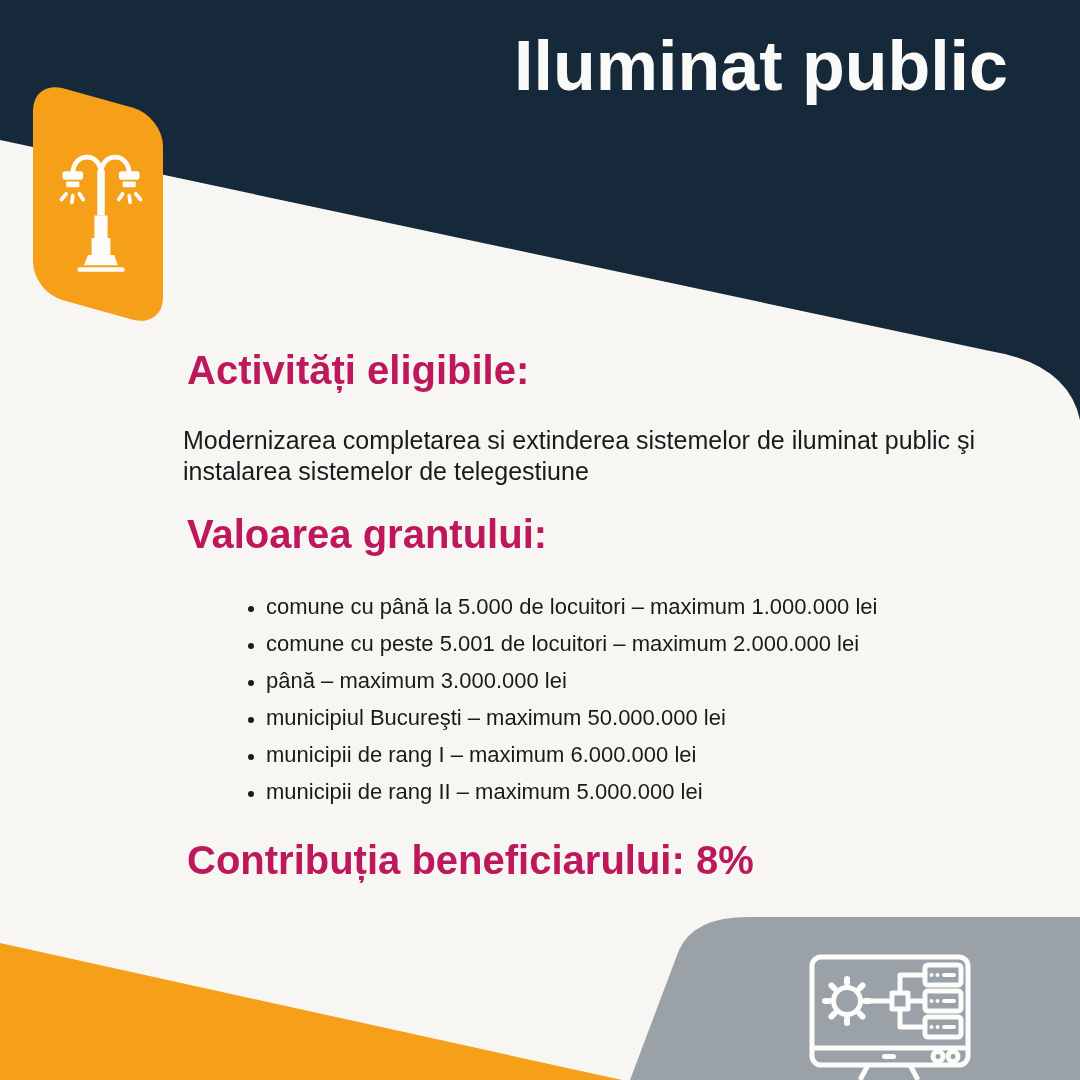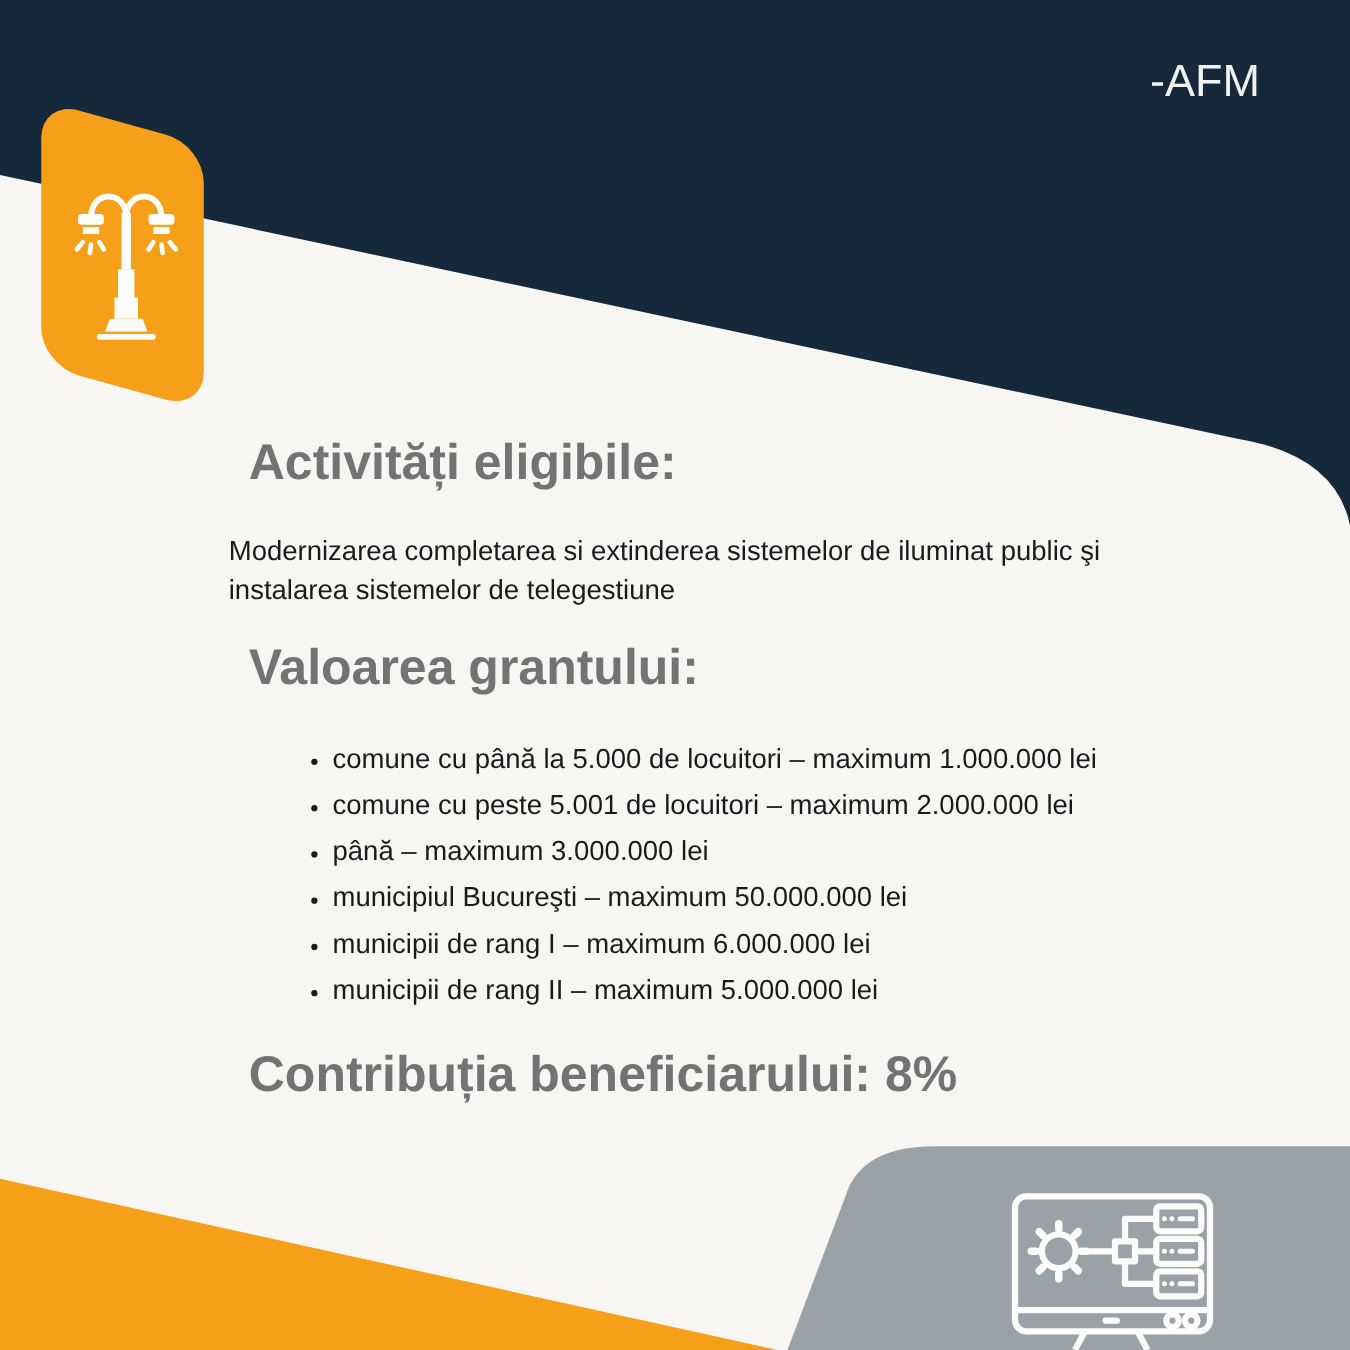--- a/index.html
+++ b/index.html
@@ -16,28 +16,28 @@
   }
   .lamp-icon{position:absolute;left:54px;top:133px;z-index:2;}
   .header{position:absolute;right:72px;top:26px;text-align:right;z-index:2;}
   .title{
     color:#FAFAF8;font-size:70px;font-weight:bold;letter-spacing:0px;
     line-height:1.15;margin:0;
   }
   .subtitle{color:#F0F1F0;font-size:36px;font-weight:normal;margin-top:18px;}
   .content{position:absolute;left:183px;top:0;z-index:2;width:780px;}
   h2{
-    color:#737373;font-weight:bold;font-size:40px;line-height:1.1;
-    margin:0;position:absolute;left:16px;white-space:nowrap;
+    color:#be185d;font-weight:bold;font-size:40px;line-height:1.1;
+    margin:0;position:absolute;left:4px;white-space:nowrap;
   }
   .h-activities{top:348px;}
   .h-grant{top:512px;}
   .h-contribution{top:838px;}
   .body-text{
-    position:absolute;left:0;top:425px;color:#1A1A1A;font-size:22px;
+    position:absolute;left:0;top:425px;color:#1A1A1A;font-size:25px;
     line-height:31px;white-space:nowrap;
   }
   .grant-list{
     position:absolute;left:53px;top:584px;margin:4px;padding-left:26px;
     color:#1A1A1A;font-size:22px;line-height:37px;list-style:disc;
   }
   .grant-list li{margin:0;white-space:nowrap;}
   .grant-list li::marker{color:#1A1A1A;font-size:19px;}
 </style>
 </head>
@@ -69,21 +69,21 @@
     <line x1="13" y1="61" x2="8" y2="67"></line>
     <line x1="20" y1="63" x2="19" y2="70"></line>
     <line x1="27" y1="61" x2="31" y2="67"></line>
     <line x1="73" y1="61" x2="69" y2="67"></line>
     <line x1="80" y1="63" x2="81" y2="70"></line>
     <line x1="87" y1="61" x2="92" y2="67"></line>
   </g>
 </svg>
 
 <div class="header">
-  <div class="subtitle">-AFM</div>
+  <div class="title">Iluminat public</div>
 </div>
 
 <div class="content">
   <h2 class="h-activities">Activități eligibile:</h2>
 
   <div class="body-text">
     <div>Modernizarea completarea si extinderea sistemelor de iluminat public şi</div>
     <div>instalarea sistemelor de telegestiune</div>
   </div>
 

